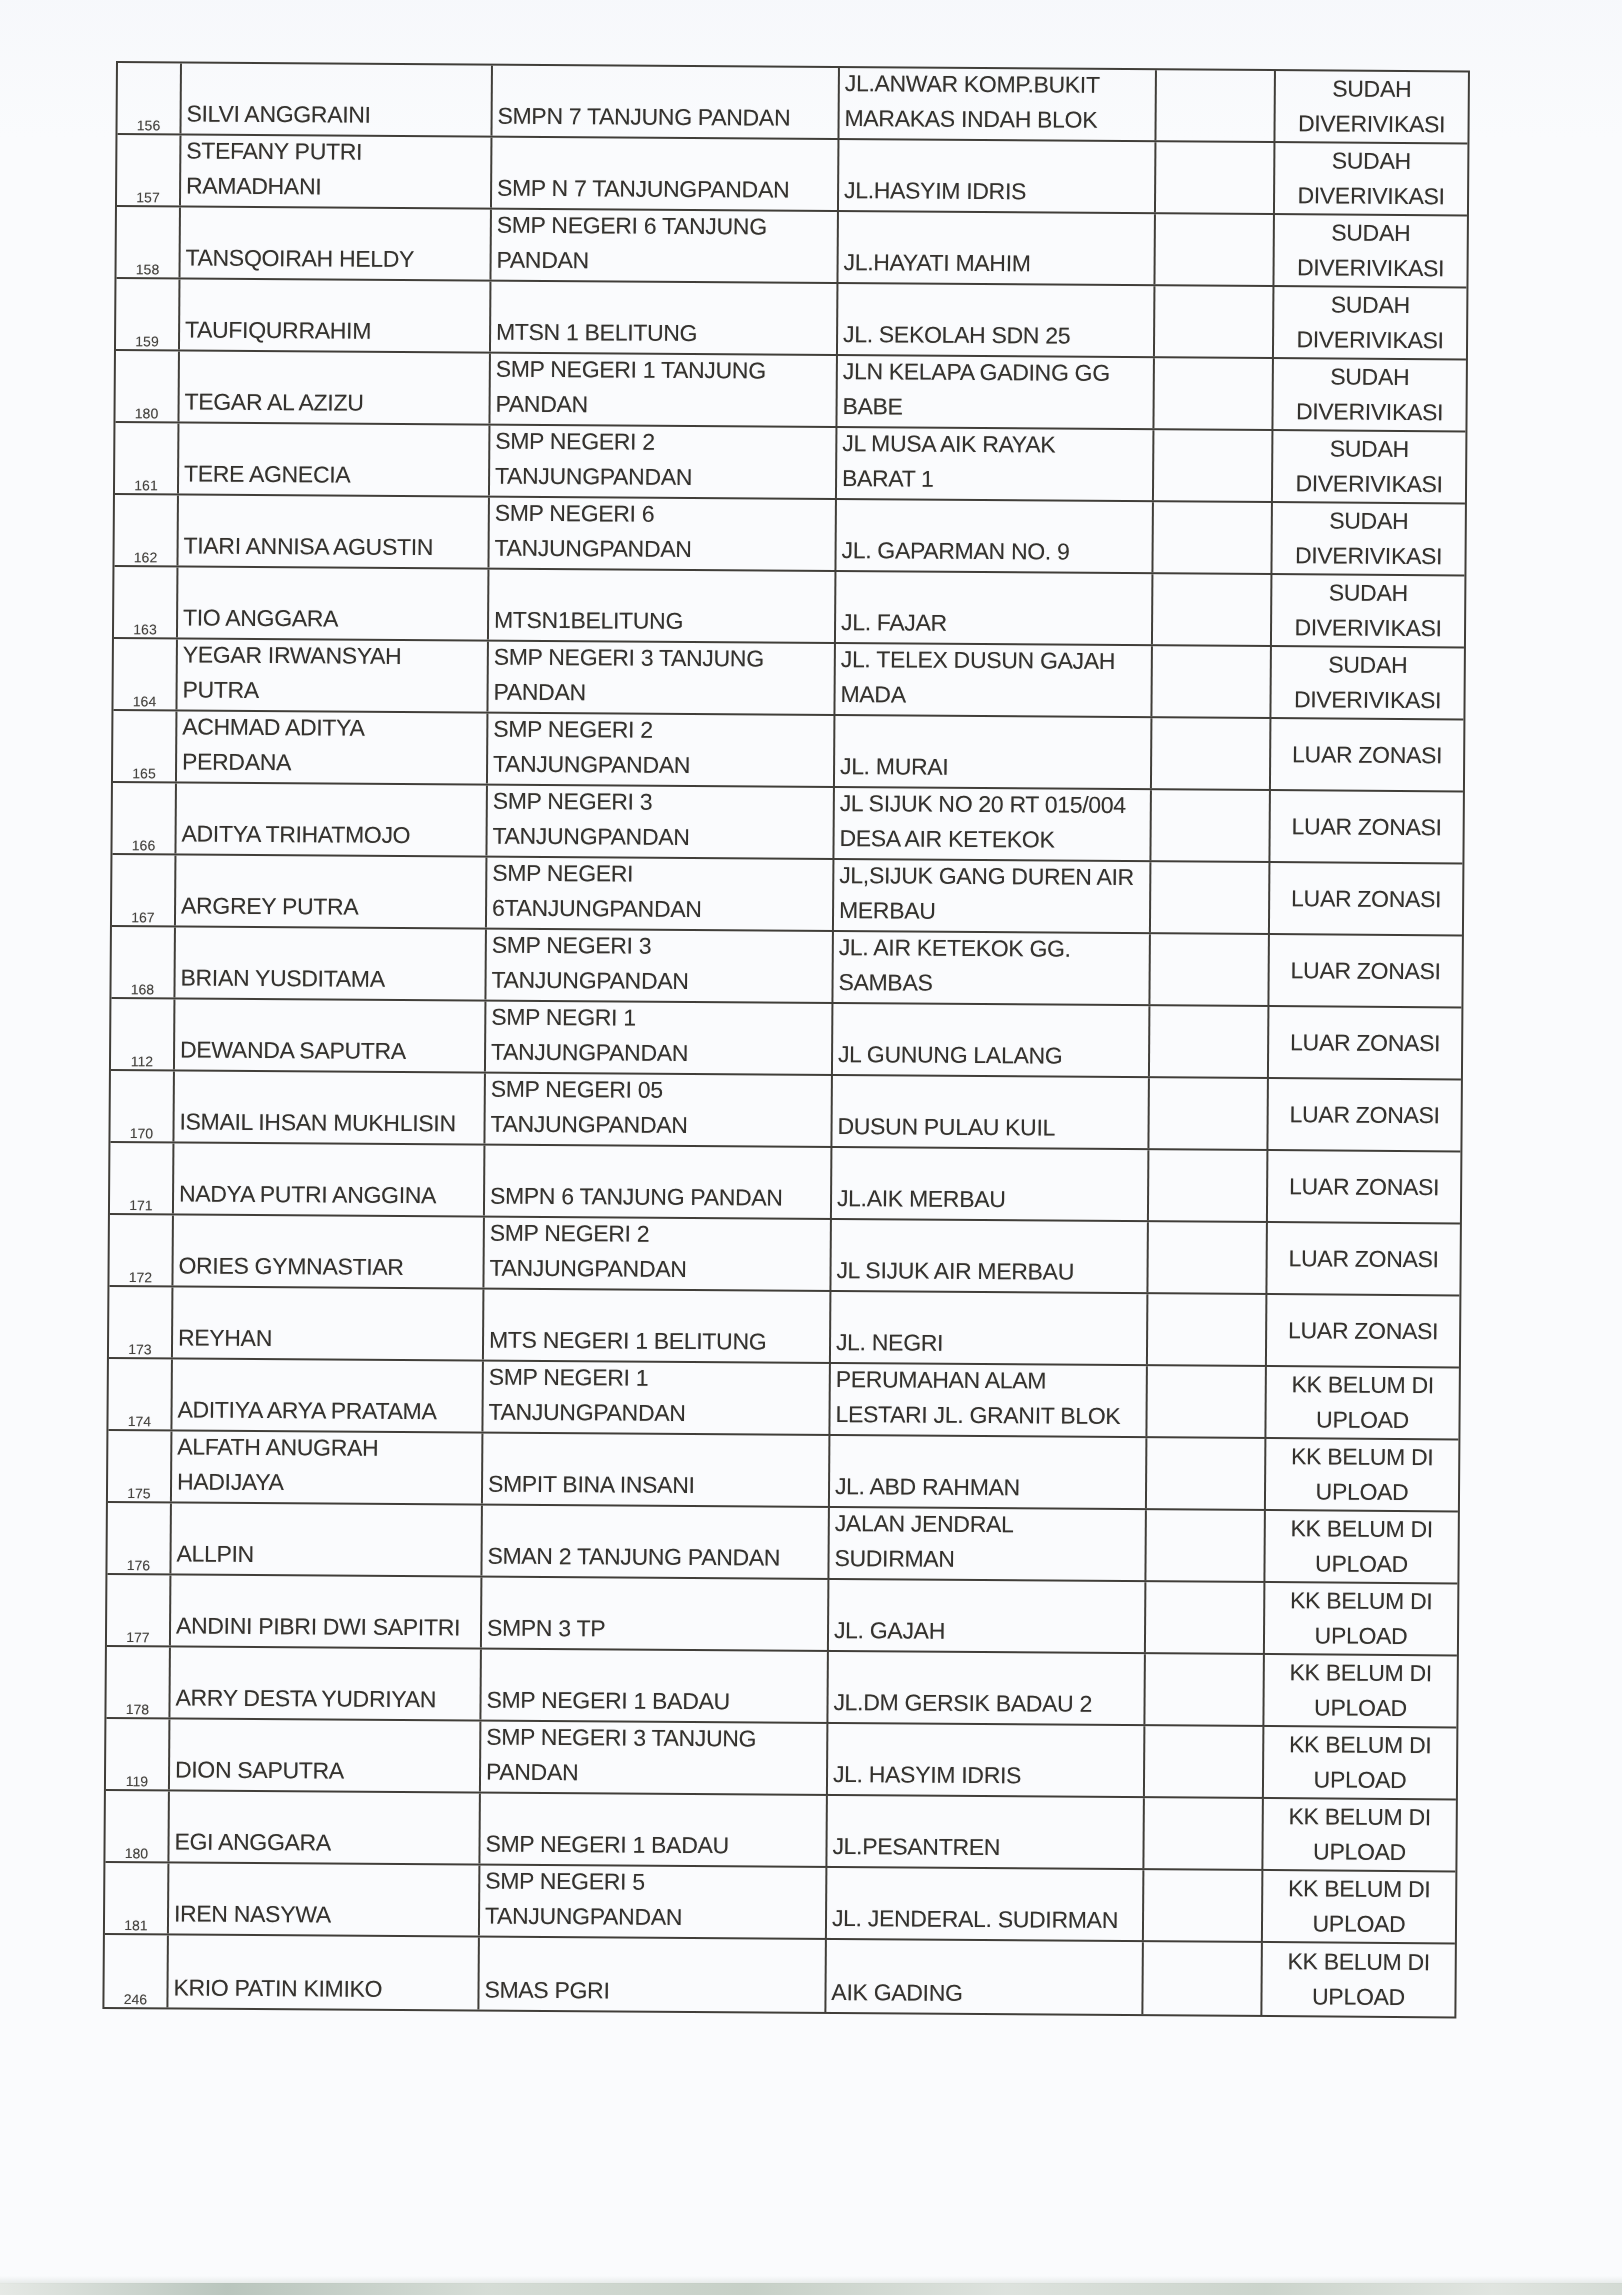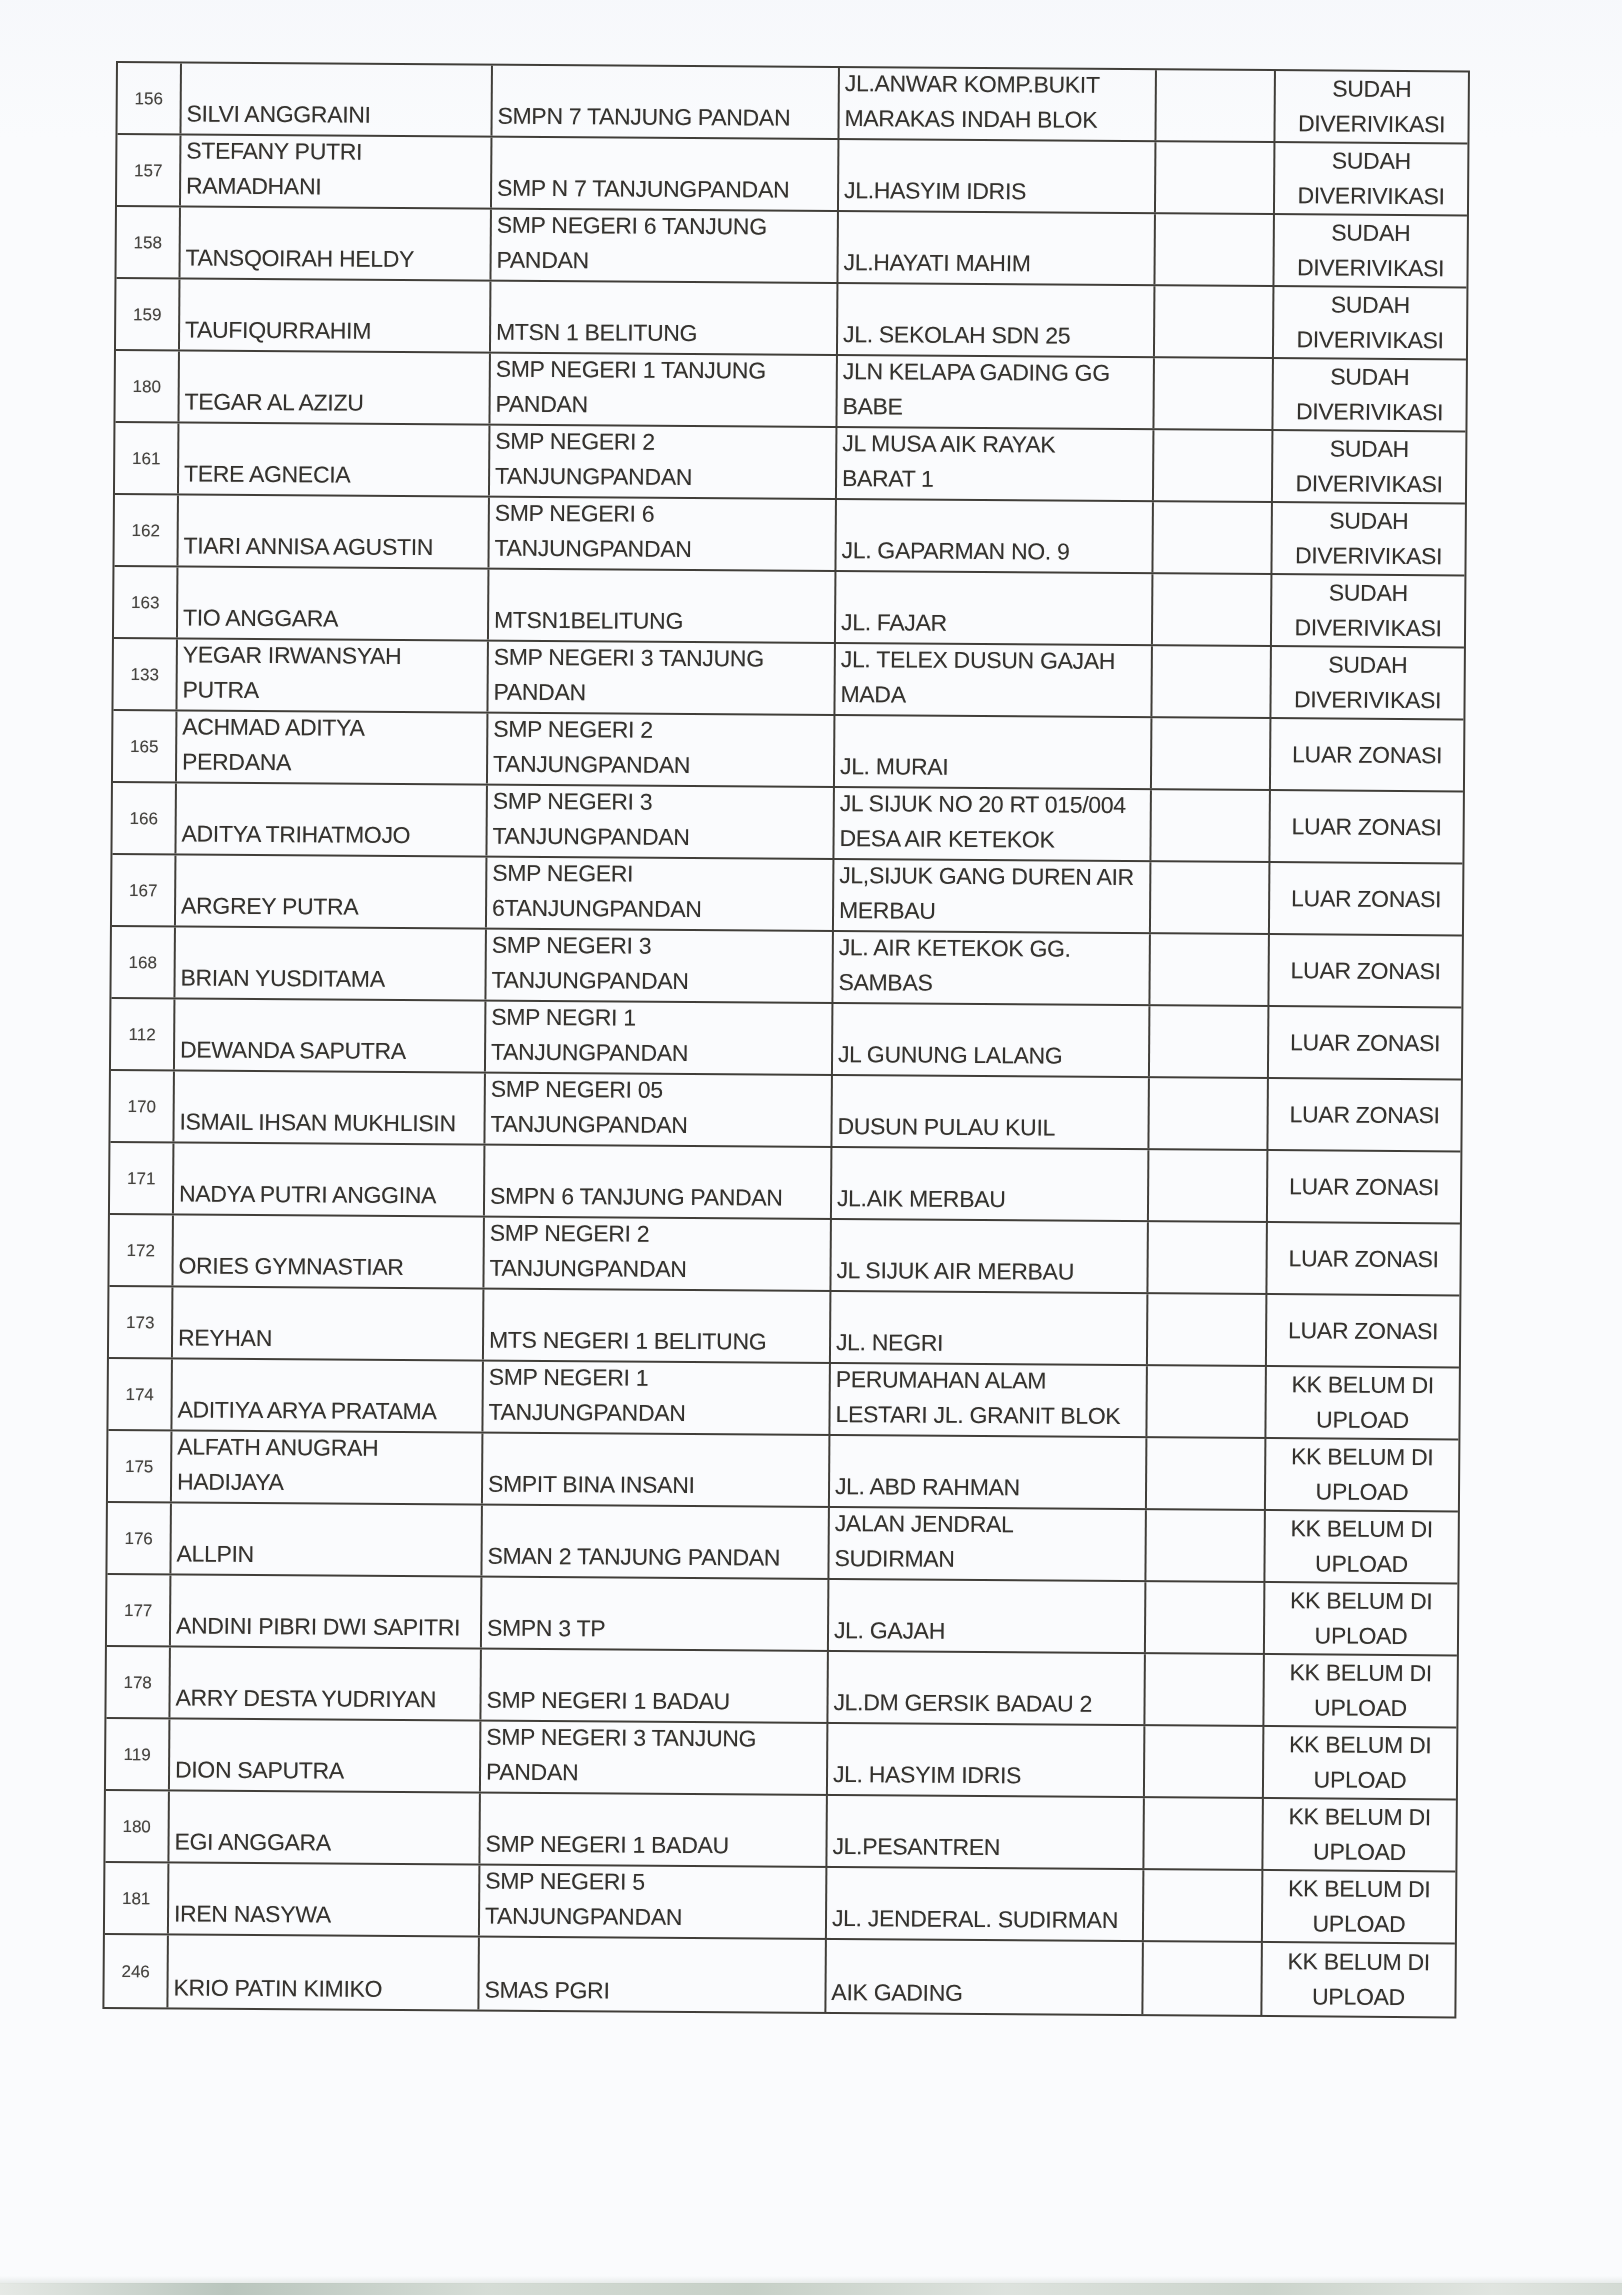--- a/index.html
+++ b/index.html
@@ -45,23 +45,23 @@
     border-bottom:2.5px solid var(--border);
   }
   .row:last-child{border-bottom:none;}
   .cell{
     border-right:2.5px solid var(--border);
     overflow:hidden;
     text-shadow:0 0 0.8px rgba(70,68,64,.38);
   }
   .cell:last-child{border-right:none;}
   .c-no{
-    display:flex;justify-content:center;align-items:center;
+    display:flex;justify-content:center;align-items:flex-end;
     padding-top:1px;
-    font-size:17px;
+    font-size:14px;
     color:var(--muted);
   }
   .c-name,.c-school,.c-addr{
     display:flex;align-items:flex-end;
     padding:0 3.3px 1.6px 4.9px;
     font-size:23px;
     letter-spacing:-0.3px;
     line-height:35px;
     white-space:pre-line;
   }
@@ -196,21 +196,21 @@
     <div class="cell c-name"><span>TIO ANGGARA</span></div>
     <div class="cell c-school"><span>MTSN1BELITUNG</span></div>
     <div class="cell c-addr"><span>JL. FAJAR</span></div>
     <div class="cell c-blank"></div>
     <div class="cell c-status"><span>SUDAH
 DIVERIVIKASI</span></div>
   </div>
 
   <div class="row">
     <div class="cell c-no">
-            <span>133</span>
+            <span>164</span>
           </div>
     <div class="cell c-name"><span>YEGAR IRWANSYAH
 PUTRA</span></div>
     <div class="cell c-school"><span>SMP NEGERI 3 TANJUNG
 PANDAN</span></div>
     <div class="cell c-addr"><span>JL. TELEX DUSUN GAJAH
 MADA</span></div>
     <div class="cell c-blank"></div>
     <div class="cell c-status"><span>SUDAH
 DIVERIVIKASI</span></div>

